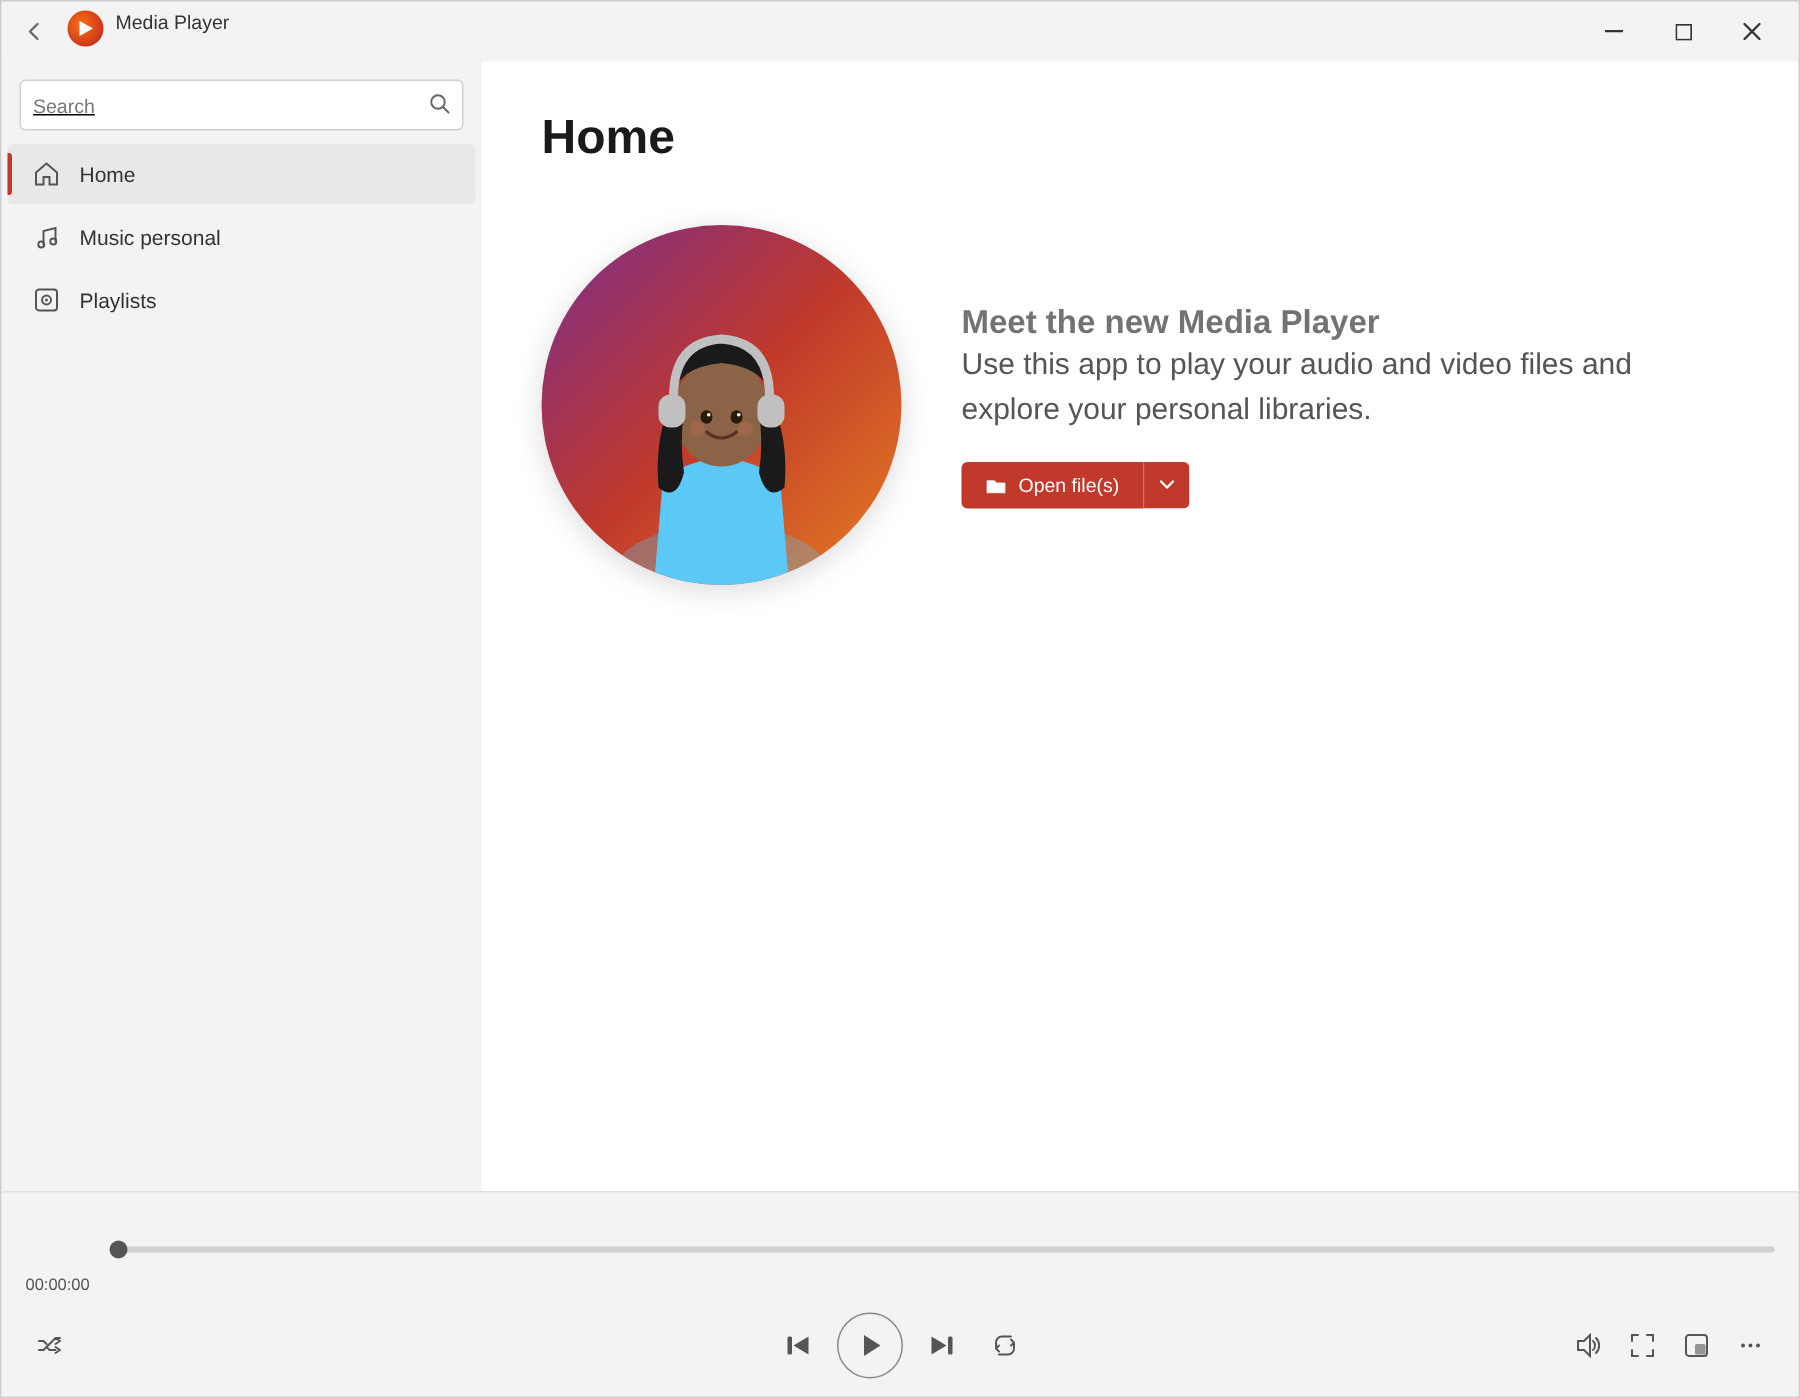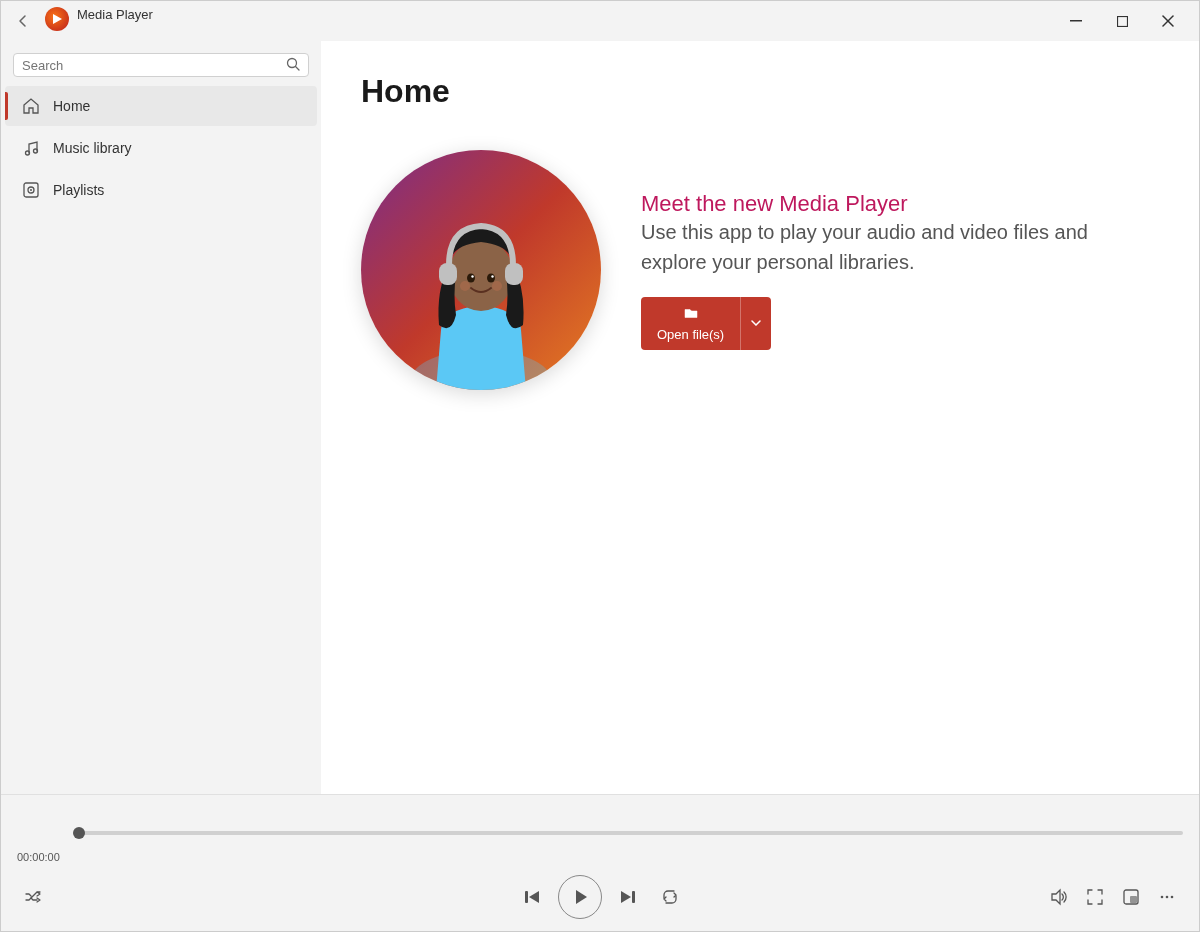--- a/index.html
+++ b/index.html
@@ -81,21 +81,22 @@
       padding: 8px 0;
     }
     .search-box {
       margin: 4px 12px 8px 12px;
       display: flex;
       align-items: center;
       background: white;
       border: 1px solid #d0d0d0;
       border-radius: 4px;
       padding: 0 8px;
-      height: 24px;
+      height: 34px;
+      text-decoration: underline;
     }
     .search-input {
       flex: 1;
       border: none;
       outline: none;
       background: transparent;
       font-size: 13px;
       color: #333;
     }
     .search-icon-svg {
@@ -186,22 +187,22 @@
 
     
     .character-svg {
       position: absolute;
       bottom: 0;
     }
 
     .hero-text { flex: 1; }
     .hero-title {
       font-size: 22px;
-      font-weight: 400;
-      color: #be185d;
+      font-weight: 700;
+      color: #737373;
       margin-bottom: 0;
     }
     .hero-desc {
       font-size: 20px;
       color: #555;
       line-height: 1.5;
       margin-bottom: 20px;
     }
     .open-files-group {
       display: flex;
@@ -212,21 +213,20 @@
       align-items: center;
       gap: 8px;
       background: #c0392b;
       color: white;
       border: none;
       padding: 8px 16px;
       font-size: 13px;
       font-weight: 500;
       cursor: pointer;
       border-radius: 4px 0 0 4px;
-      flex-direction: column;
     }
     .open-files-dropdown {
       background: #c0392b;
       color: white;
       border: none;
       border-left: 1px solid rgba(255,255,255,0.3);
       padding: 8px 10px;
       cursor: pointer;
       border-radius: 0 4px 4px 0;
       display: flex; align-items: center;
@@ -384,21 +384,21 @@
     </div>
 
     <div class="nav-item">
       <span class="nav-icon">
         <svg width="18" height="18" viewBox="0 0 18 18" fill="none">
           <path d="M7 14V5L15 3V12" stroke="#555" stroke-width="1.3" fill="none" stroke-linecap="round"></path>
           <circle cx="5.5" cy="14" r="2" stroke="#555" stroke-width="1.3" fill="none"></circle>
           <circle cx="13.5" cy="12" r="2" stroke="#555" stroke-width="1.3" fill="none"></circle>
         </svg>
       </span>
-      <span>Music library</span>
+      <span>Music personal</span>
     </div>
 
 
 
     <div class="nav-item">
       <span class="nav-icon">
         <svg width="18" height="18" viewBox="0 0 18 18" fill="none">
           <rect x="2" y="2" width="14" height="14" rx="2" stroke="#555" stroke-width="1.3" fill="none"></rect>
           <circle cx="9" cy="9" r="3" stroke="#555" stroke-width="1.3" fill="none"></circle>
           <circle cx="9" cy="9" r="1" fill="#555"></circle>

